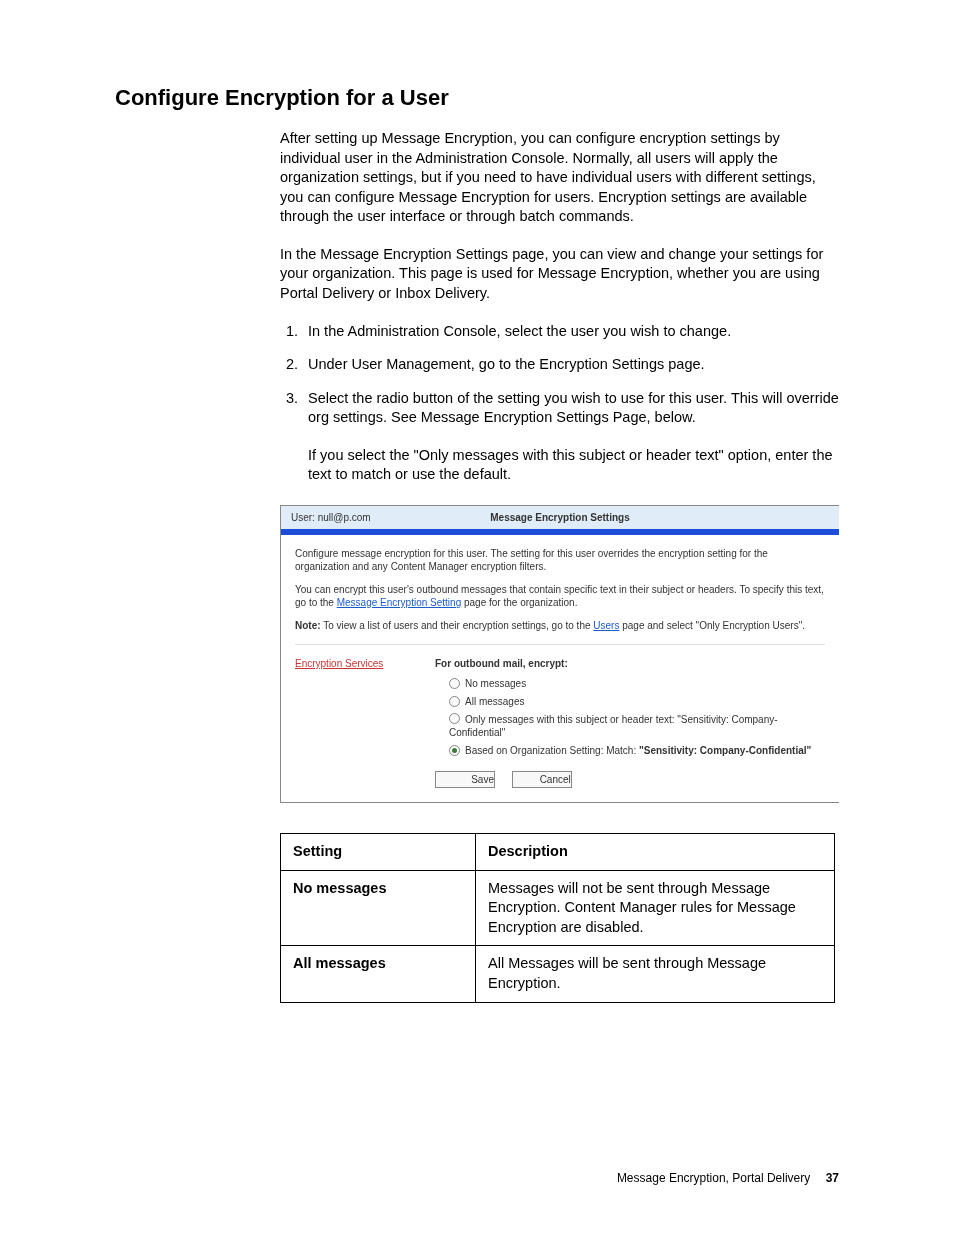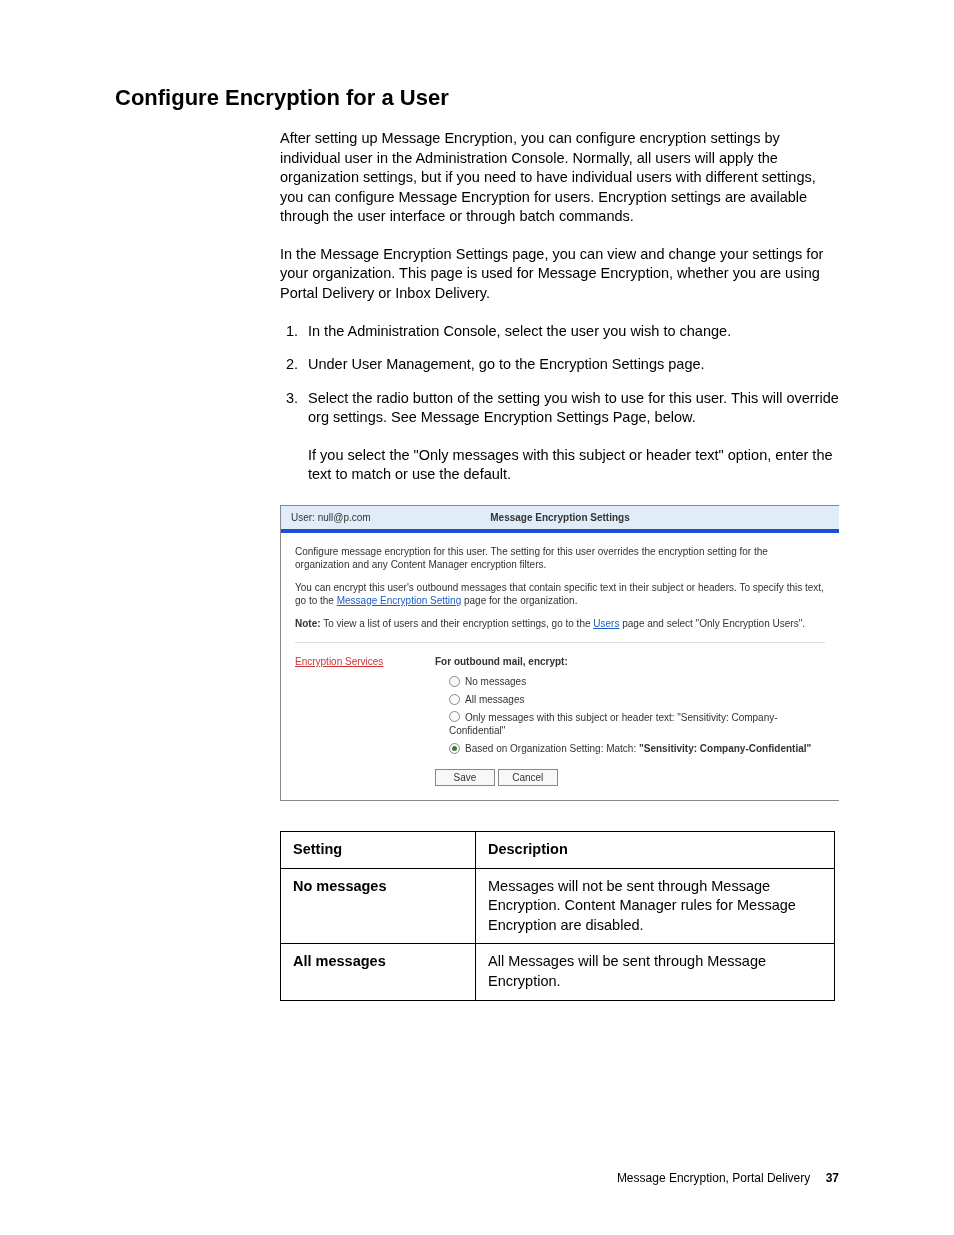--- a/index.html
+++ b/index.html
@@ -51,21 +51,21 @@
       border: 1px solid #888;
       border-right: none;
       font-size: 10px;
       line-height: 1.3;
       color: #333;
       margin-bottom: 30px;
     }
     .fig-header {
       background: #e0edf8;
       padding: 5px 10px;
-      border-bottom: 4px solid #1d4ed8;
+      border-bottom: 6px solid #1d4ed8;
       position: relative;
       text-align: center;
     }
     .fig-user {
       position: absolute;
       left: 10px;
       top: 5px;
       color: #333;
     }
     .fig-title {
@@ -138,22 +138,22 @@
     }
     .fig-buttons {
       margin-top: 14px;
     }
     .fig-btn {
       display: inline-block;
       border: 1px solid #888;
       font-size: 10px;
       padding: 1px 0;
       width: 58px;
-      text-align: center;
-      margin-right: 0;
+      text-align: right;
+      margin-right: 14px;
       background: #f8f8f8;
     }
     
     .settings-table {
       margin-left: 165px;
       border-collapse: collapse;
       width: 555px;
       font-size: 14.5px;
     }
     .settings-table th, .settings-table td {

